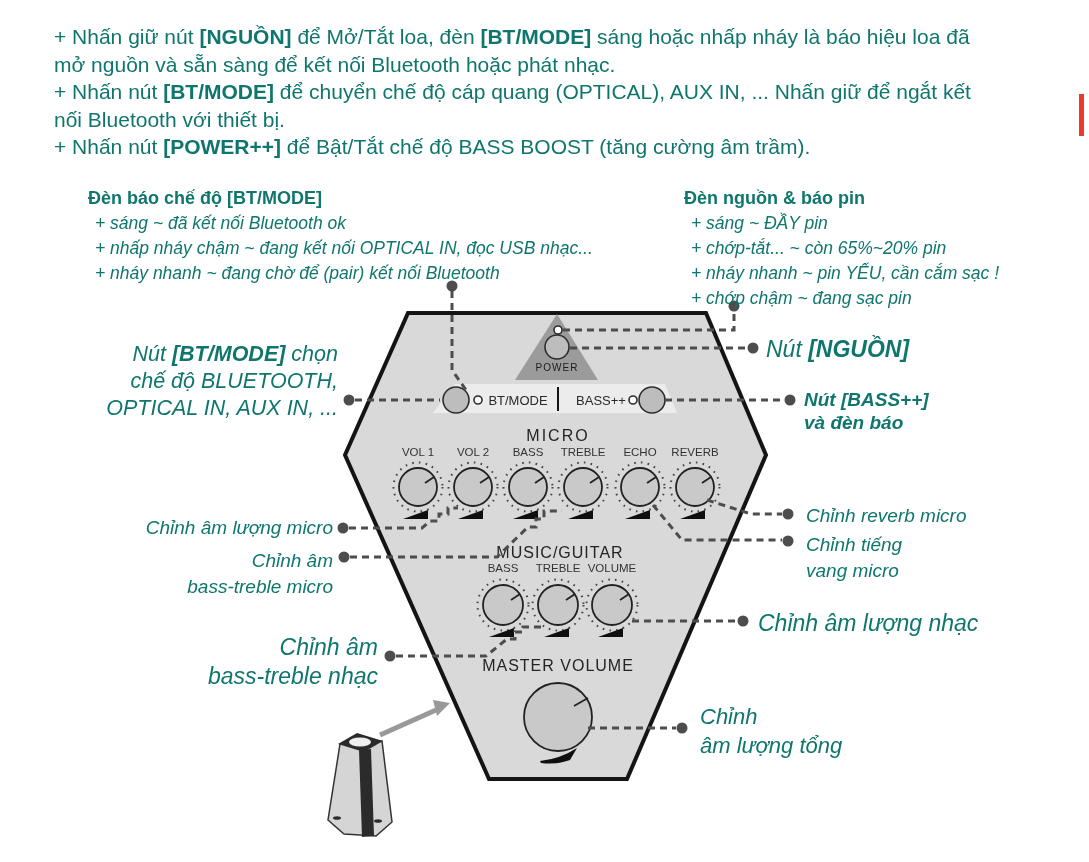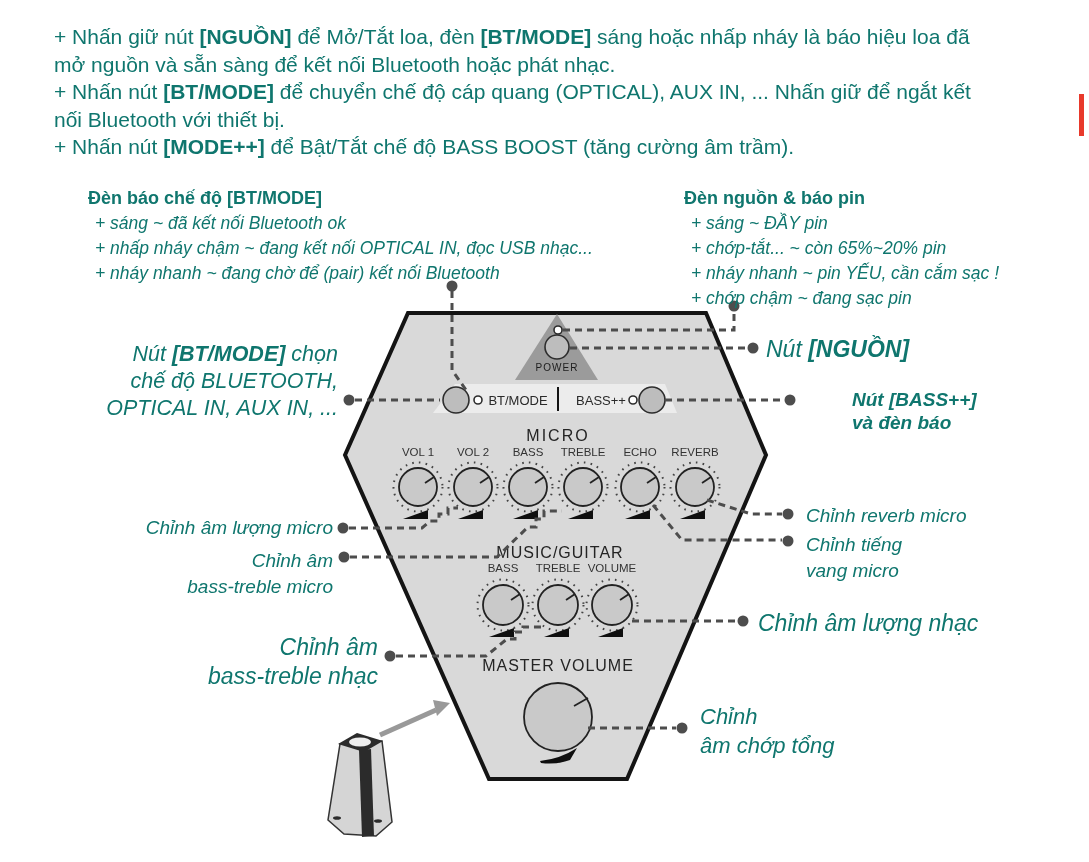--- a/index.html
+++ b/index.html
@@ -12,21 +12,21 @@
   .legend{line-height:25px;}
   .legend .ttl{font-weight:bold;font-size:18px;}
   .legend .itm{font-style:italic;font-size:17.5px;padding-left:7px;}
   .legend-bt{left:88px;top:186px;}
   .legend-power{left:655px;top:186px;margin-left:29px;}
   .co{font-style:italic;}
   .co-btmode{left:55px;top:341px;width:283px;text-align:right;font-size:21.5px;line-height:27px;}
   .co-btmode b{font-weight:bold;}
   .co-power{left:766px;top:336px;font-size:23px;}
   .co-power b{font-weight:bold;}
-  .co-bass{left:804px;top:389px;font-size:19px;line-height:22.5px;font-weight:bold;margin-left:48px;}
+  .co-bass{left:804px;top:389px;font-size:19px;line-height:22.5px;font-weight:bold;}
   .co-micvol{left:80px;top:517px;width:253px;text-align:right;font-size:19px;}
   .co-mictone{left:80px;top:548px;width:253px;text-align:right;font-size:19px;line-height:26px;}
   .co-musictone{left:118px;top:633px;width:260px;text-align:right;font-size:23px;line-height:29px;}
   .co-reverb{left:806px;top:505px;font-size:19px;}
   .co-echo{left:806px;top:532px;font-size:19px;line-height:26px;}
   .co-musicvol{left:758px;top:610px;font-size:23px;}
   .co-master{left:700px;top:702px;font-size:22px;line-height:29px;}
   
   .hex{fill:#d9d9d9;stroke:#141414;stroke-width:4;}
   .tri{fill:#9b9b9b;}
@@ -192,21 +192,21 @@
     </g>
 
     <rect x="1079" y="94" width="5" height="42" fill="#e8392b"></rect>
   </svg>
 
   <div class="ann intro">
     <span>+ Nhấn giữ nút </span><b>[NGUỒN]</b><span> để Mở/Tắt loa, đèn </span><b>[BT/MODE]</b><span> sáng hoặc nhấp nháy là báo hiệu loa đã</span><br>
     <span>mở nguồn và sẵn sàng để kết nối Bluetooth hoặc phát nhạc.</span><br>
     <span>+ Nhấn nút </span><b>[BT/MODE]</b><span> để chuyển chế độ cáp quang (OPTICAL), AUX IN, ... Nhấn giữ để ngắt kết</span><br>
     <span>nối Bluetooth với thiết bị.</span><br>
-    <span>+ Nhấn nút </span><b>[MODE++]</b><span> để Bật/Tắt chế độ BASS BOOST (tăng cường âm trầm).</span>
+    <span>+ Nhấn nút </span><b>[POWER++]</b><span> để Bật/Tắt chế độ BASS BOOST (tăng cường âm trầm).</span>
   </div>
 
   <div class="ann legend legend-bt">
     <div class="ttl">Đèn báo chế độ [BT/MODE]</div>
     <div class="itm">+ sáng ~ đã kết nối Bluetooth ok</div>
     <div class="itm">+ nhấp nháy chậm ~ đang kết nối OPTICAL IN, đọc USB nhạc...</div>
     <div class="itm">+ nháy nhanh ~ đang chờ để (pair) kết nối Bluetooth</div>
   </div>
 
   <div class="ann legend legend-power">
@@ -254,16 +254,16 @@
     <span>Chỉnh tiếng</span><br>
     <span>vang micro</span>
   </div>
 
   <div class="ann co co-musicvol">
     <span>Chỉnh âm lượng nhạc</span>
   </div>
 
   <div class="ann co co-master">
     <span>Chỉnh</span><br>
-    <span>âm chớp tổng</span>
+    <span>âm lượng tổng</span>
   </div>
 
 </div>
 
 </body></html>

